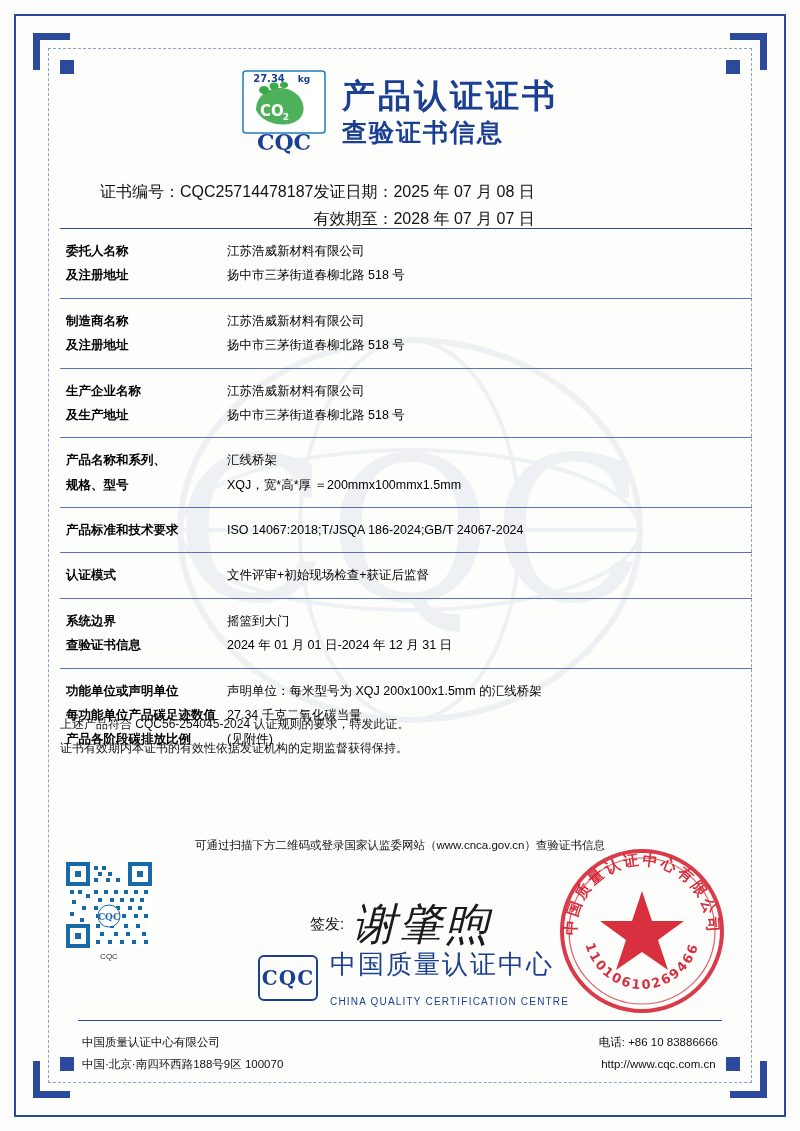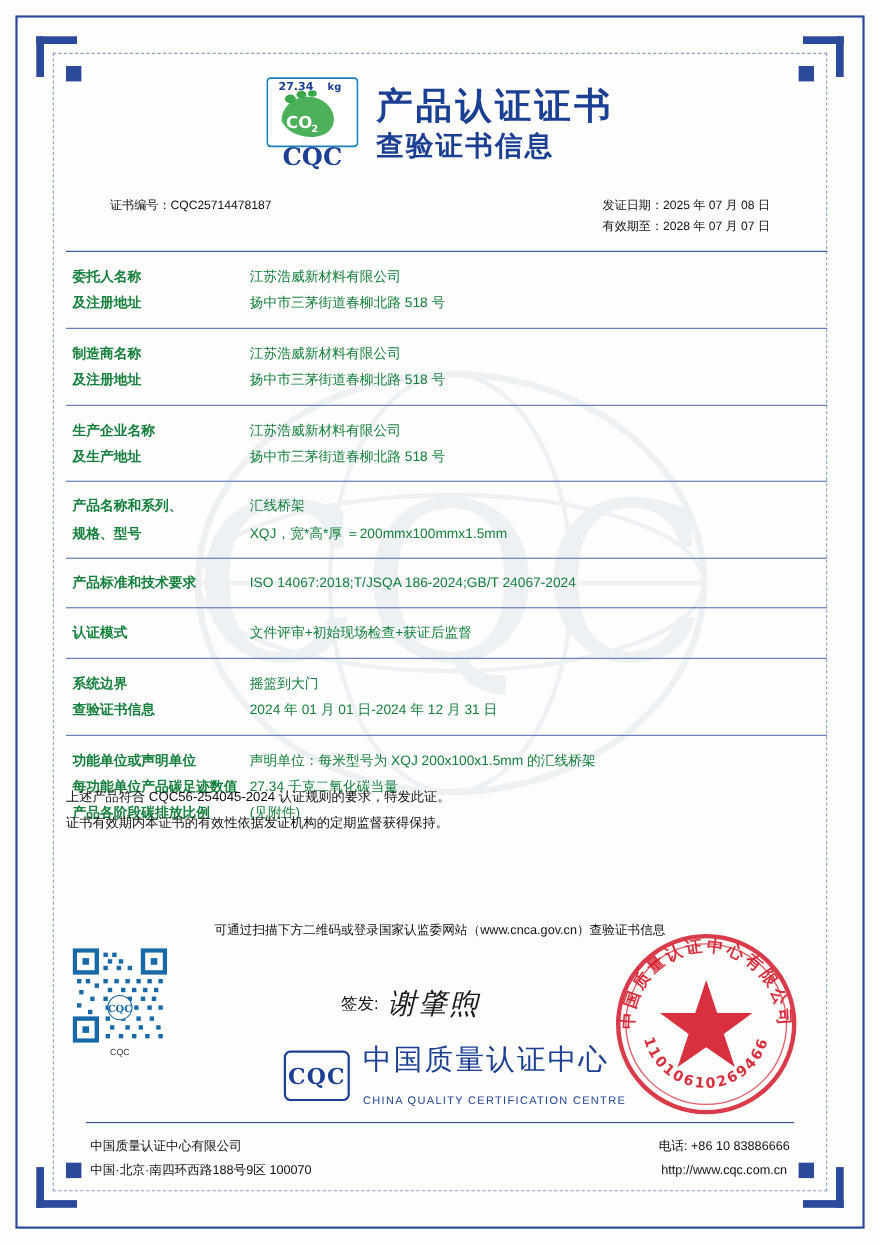--- a/index.html
+++ b/index.html
@@ -88,34 +88,34 @@
     font-weight: bold;
     color: #1a3f93;
     letter-spacing: 2px;
     margin-top: 4px;
   }
 
   
   .meta {
     position: absolute;
     left: 100px; right: 100px; top: 178px;
-    font-size: 11px;
+    font-size: 16px;
     color: #111;
     display: flex;
-    justify-content: space-between;
+    justify-content: flex-start;
   }
   .meta-right { text-align: right; line-height: 1.7; }
   .meta-left  { line-height: 1.7; }
 
   
   .body {
     position: absolute;
     left: 60px; right: 48px; top: 228px;
     font-size: 12.5px;
-    color: #15803d;
+    color: #000000;
   }
   .rule {
     height: 1px;
     background: #2b4a9b;
     margin: 0;
   }
   .rule.thin { background: #5a74b5; }
   .block {
     display: flex;
     padding: 10px 0 10px 0;
@@ -173,21 +173,21 @@
   .sign-row {
     position: absolute;
     left: 310px; top: 895px;
     display: flex;
     align-items: center;
     gap: 8px;
   }
   .sign-label { font-size: 15px; color: #111; }
   .sign-name {
     font-family: "DejaVu Serif", serif;
-    font-size: 26px;
+    font-size: 44px;
     font-style: italic;
     color: #1b1b1b;
     letter-spacing: 2px;
   }
 
   
   .bottom-logo {
     position: absolute;
     left: 258px; top: 950px;
     display: flex;

